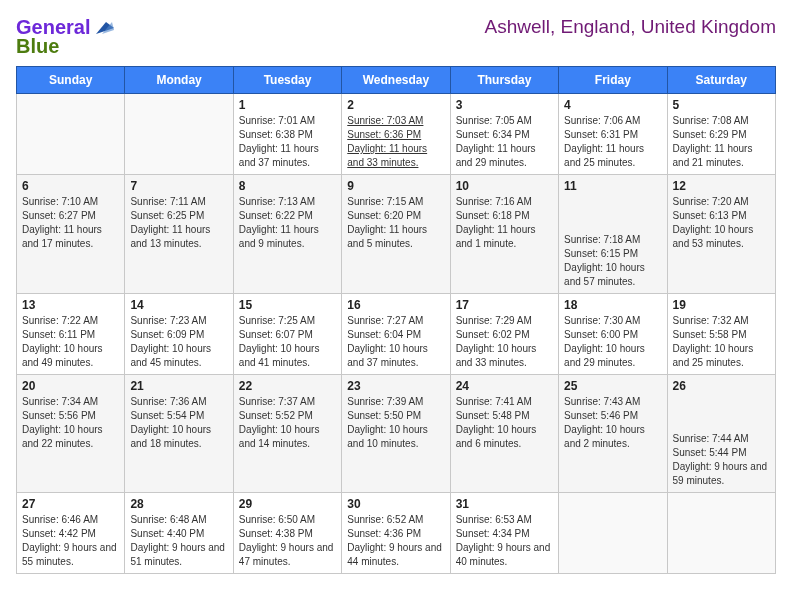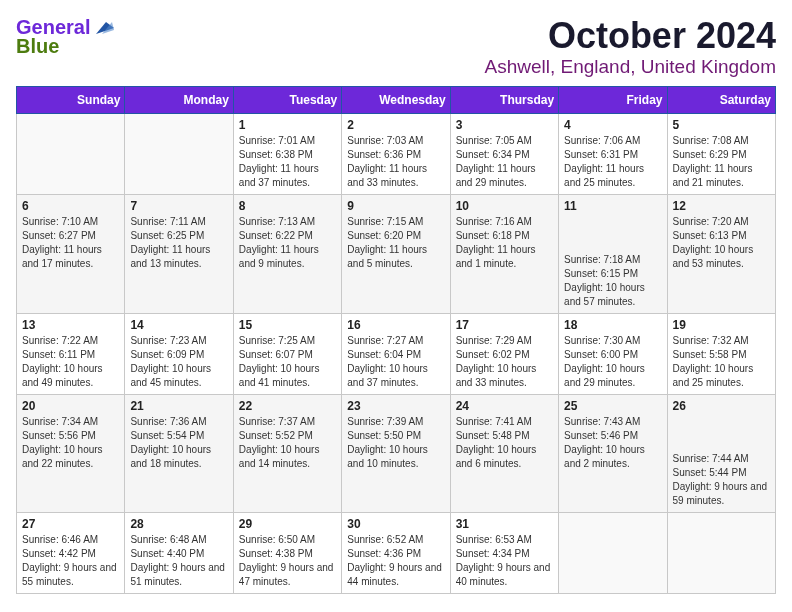--- a/index.html
+++ b/index.html
@@ -33,27 +33,27 @@
     .location {
       font-size: 19px;
       color: #701a75;
     }
     table {
       width: 100%;
       border-collapse: collapse;
       table-layout: fixed;
     }
     th {
-      background: #6d28d9;
+      background: #3b82f6;
       color: #fff;
       padding: 6px 4px;
       font-size: 12px;
       font-weight: bold;
       border: 1px solid #2255a4;
-      text-align: right;
+      text-align: center;
     }
     td {
       border: 1px solid #c8c8c8;
       vertical-align: top;
       padding: 4px 5px;
       font-size: 10.5px;
       color: #222;
       height: 80px;
       background: #fff;
     }
@@ -83,21 +83,20 @@
     <div style="display:flex; align-items:center; gap:2px;">
       <span style="font-size:20px; font-weight:bold; color:#6d28d9;">General</span>
       <svg width="22" height="16" viewBox="0 0 22 16">
         <polygon points="4,14 14,2 22,8" fill="#2255a4"></polygon>
         <polygon points="10,14 20,2 22,10" fill="#5588cc" opacity="0.6"></polygon>
       </svg>
     </div>
     <span style="font-size:20px; font-weight:bold; color:#4d7c0f; margin-top:-4px;">Blue</span>
   </div>
   <div class="title-block">
-    <div class="month-title">October 2024</div>
     <div class="location">Ashwell, England, United Kingdom</div>
   </div>
 </div>
 
 <table>
   <thead>
     <tr>
     <th>Sunday</th>
         <th>Monday</th>
         <th>Tuesday</th>
@@ -112,21 +111,21 @@
         <td class="empty-cell"></td>
         <td class="empty-cell"></td>
         <td>
           <span class="day-num">1</span>
           <div class="cell-info" style="white-space: pre-line;">Sunrise: 7:01 AM
 Sunset: 6:38 PM
 Daylight: 11 hours and 37 minutes.</div>
         </td>
         <td>
           <span class="day-num">2</span>
-          <div class="cell-info" style="white-space: pre-line;">Sunrise: 7:03 AM
+          <div class="cell-info" style="white-space: pre-line; text-decoration: underline;">Sunrise: 7:03 AM
 Sunset: 6:36 PM
 Daylight: 11 hours and 33 minutes.</div>
         </td>
         <td>
           <span class="day-num">3</span>
           <div class="cell-info" style="white-space: pre-line;">Sunrise: 7:05 AM
 Sunset: 6:34 PM
 Daylight: 11 hours and 29 minutes.</div>
         </td>
         <td>

